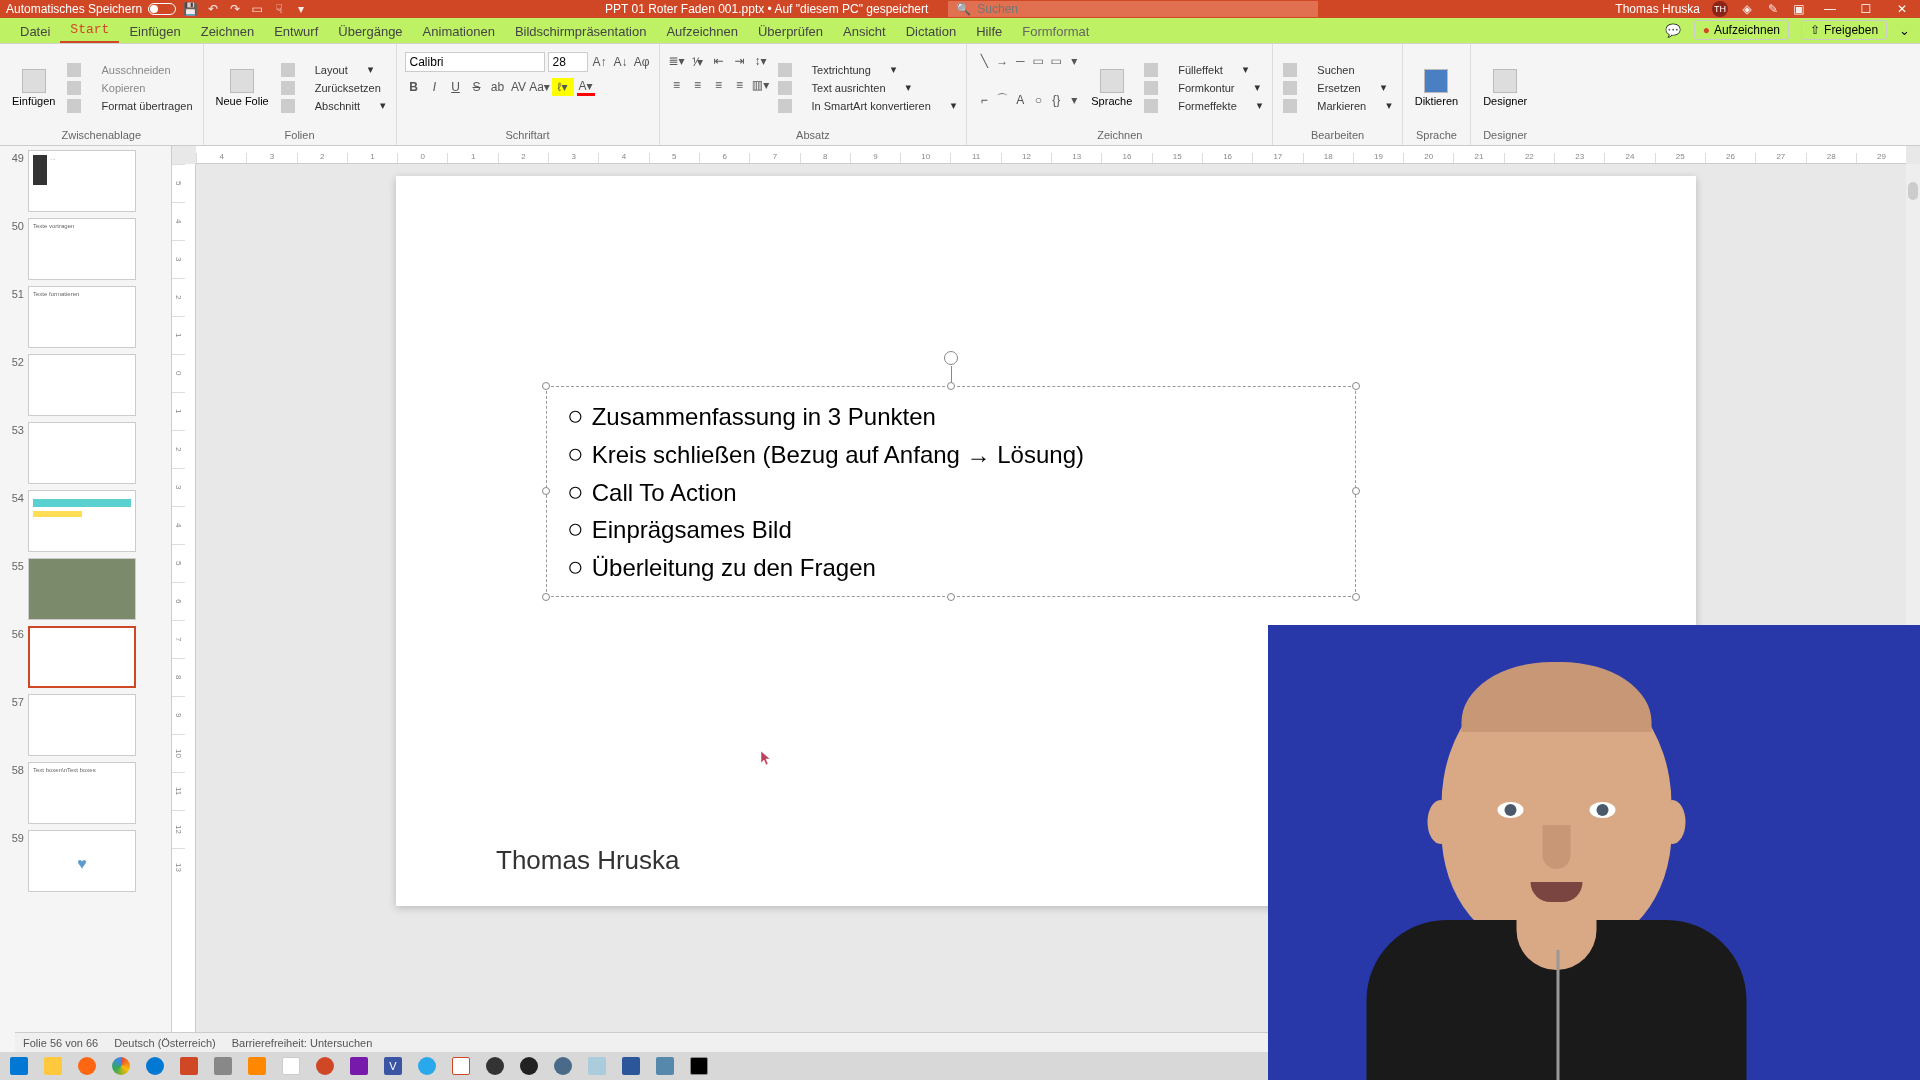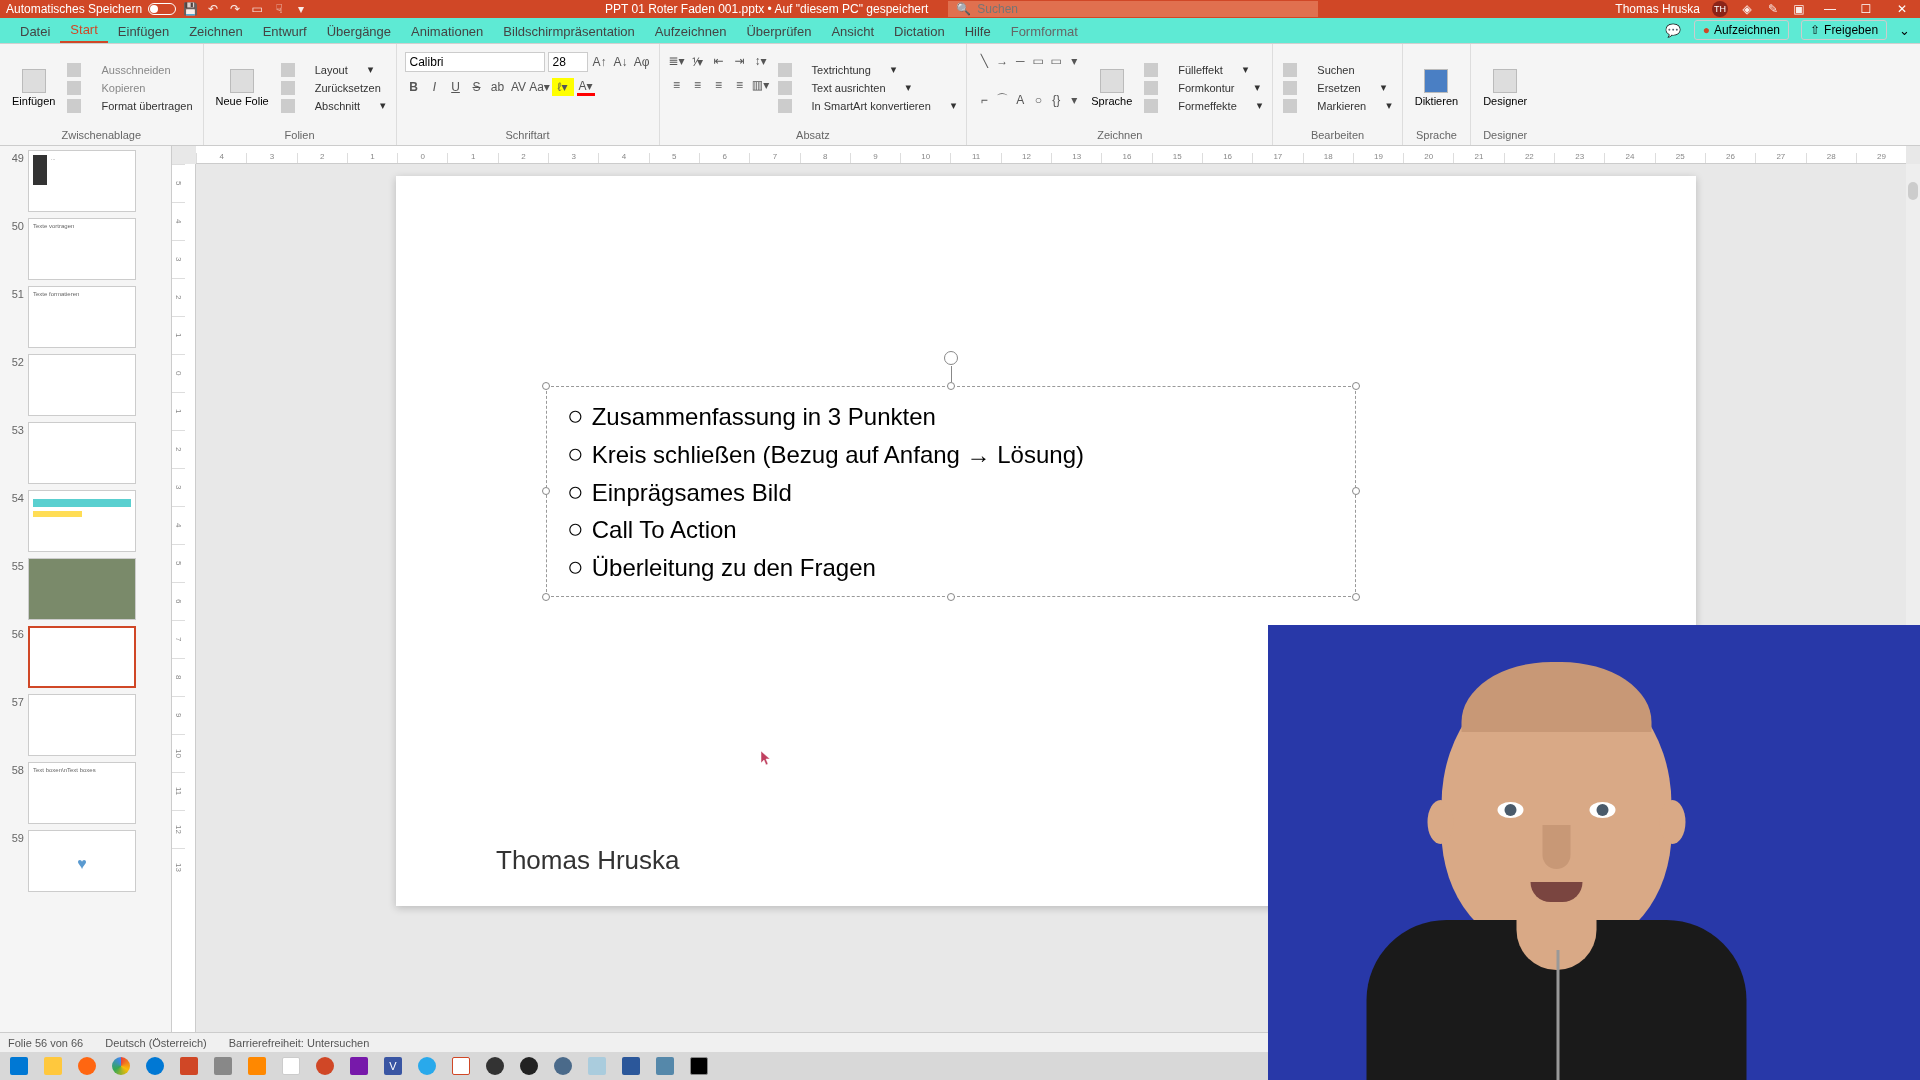--- a/index.html
+++ b/index.html
@@ -14,23 +14,23 @@
 .toggle { width: 28px; height: 12px; border: 1px solid #fff; border-radius: 7px; position: relative; }
 .toggle::after { content: ''; position: absolute; width: 8px; height: 8px; background: #fff; border-radius: 50%; top: 1px; left: 1px; }
 .qat-icon { width: 14px; height: 14px; opacity: 0.9; display: inline-flex; align-items: center; justify-content: center; }
 .filename { font-size: 12px; }
 .searchbox { background: #e0704f; border: none; width: 370px; height: 16px; color: white; font-size: 12px; padding: 0 8px; display: flex; align-items: center; gap: 6px; }
 .searchbox input { background: transparent; border: none; color: white; width: 100%; outline: none; font-size: 12px; }
 .user-badge { background: #8b2318; border-radius: 50%; width: 16px; height: 16px; display: flex; align-items: center; justify-content: center; font-size: 9px; }
 .win-btn { width: 24px; height: 14px; display: flex; align-items: center; justify-content: center; }
 
 
-.ribbon-tabs { background: #5eead4; border-bottom: 1px solid #d0d0d0; height: 26px; display: flex; align-items: flex-end; padding: 0 10px; font-size: 13px; }
+.ribbon-tabs { background: #bef264; border-bottom: 1px solid #d0d0d0; height: 26px; display: flex; align-items: flex-end; padding: 0 10px; font-size: 13px; }
 .tab { padding: 4px 10px; cursor: pointer; color: #444; }
-.tab.active { border-bottom: 2px solid #d04726; color: #d04726; font-weight: 500; }
+.tab.active { border-bottom: 2px solid #d04726; color: #d04726; font-weight: 500; font-family: Liberation Mono, monospace; }
 .tab.context { color: #666; }
 .tabs-right { margin-left: auto; display: flex; align-items: center; gap: 12px; padding-bottom: 3px; }
 .rec-btn, .share-btn { border: 1px solid #ccc; padding: 2px 8px; border-radius: 3px; font-size: 12px; display: flex; align-items: center; gap: 4px; }
 
 
 .ribbon { background: #f5f5f5; border-bottom: 1px solid #ccc; height: 102px; display: flex; font-size: 11px; }
 .rgroup { border-right: 1px solid #ddd; padding: 4px 8px; display: flex; flex-direction: column; justify-content: space-between; }
 .rgroup-label { text-align: center; color: #666; font-size: 11px; padding-top: 2px; }
 .rgroup-body { display: flex; gap: 6px; flex: 1; }
 .big-btn { display: flex; flex-direction: column; align-items: center; justify-content: center; gap: 2px; padding: 2px 4px; min-width: 44px; }
@@ -90,21 +90,21 @@
 .nose { position: absolute; top: 155px; left: 50%; width: 28px; height: 44px; margin-left: -14px; background: #c89876; border-radius: 0 0 14px 14px; }
 .mouth { position: absolute; top: 212px; left: 50%; width: 52px; height: 20px; margin-left: -26px; background: #7a4540; border-radius: 0 0 26px 26px; }
 .ear { position: absolute; width: 26px; height: 44px; background: #d9a986; border-radius: 50%; top: 130px; }
 .ear.l { left: -14px; }
 .ear.r { right: -14px; }
 .body-shape { width: 380px; height: 200px; background: #1a1a1a; border-radius: 80px 80px 0 0; margin-top: -30px; margin-left: -75px; position: relative; }
 .zipper { position: absolute; top: 30px; left: 50%; width: 3px; height: 140px; background: #999; }
 .collar { position: absolute; top: 0; left: 50%; width: 80px; height: 50px; margin-left: -40px; background: #d9a986; border-radius: 0 0 40px 40px; }
 
 
-.statusbar { position: absolute; bottom: 28px; left: 0; right: 0; height: 20px; background: #f0f0f0; border-top: 1px solid #ccc; display: flex; align-items: center; font-size: 11px; color: #555; padding: 0 8px; gap: 22px; z-index: 50; }
+.statusbar { position: absolute; bottom: 28px; left: 15px; right: 0; height: 20px; background: #f0f0f0; border-top: 1px solid #ccc; display: flex; align-items: center; font-size: 11px; color: #555; padding: 0 8px; gap: 16px; z-index: 50; }
 
 
 .taskbar { position: absolute; bottom: 0; left: 0; right: 0; height: 28px; background: #d8d8d8; display: flex; align-items: center; padding: 0 4px; gap: 4px; z-index: 50; }
 .tb-item { width: 30px; height: 24px; display: flex; align-items: center; justify-content: center; border-radius: 2px; }
 .tb-icon { width: 18px; height: 18px; border-radius: 2px; }
 
 .vscroll { position: absolute; right: 0; top: 0; bottom: 0; width: 14px; background: #eee; }
 .vscroll-thumb { position: absolute; left: 2px; right: 2px; background: #ccc; border-radius: 5px; }
 </style>
 </head>
@@ -496,22 +496,22 @@
         <div class="handle tm"></div>
         <div class="handle tr"></div>
         <div class="handle ml"></div>
         <div class="handle mr"></div>
         <div class="handle bl"></div>
         <div class="handle bm"></div>
         <div class="handle br"></div>
         <ul class="bullet-list" id="bullets">
             <li>Zusammenfassung in 3 Punkten</li>
             <li>Kreis schließen (Bezug auf Anfang → Lösung)</li>
+            <li>Call To Action</li>
             <li>Einprägsames Bild</li>
-            <li>Call To Action</li>
             <li>Überleitung zu den Fragen</li>
           </ul>
       </div>
       <div class="author">Thomas Hruska</div>
       <div class="cursor">
         <svg viewBox="0 0 12 16">
             <path d="M0 0 L0 12 L3 9 L5 14 L7 13 L5 8 L9 8 Z" fill="#c04060" stroke="#fff" stroke-width="0.5"></path>
           </svg>
       </div>
     </div>

